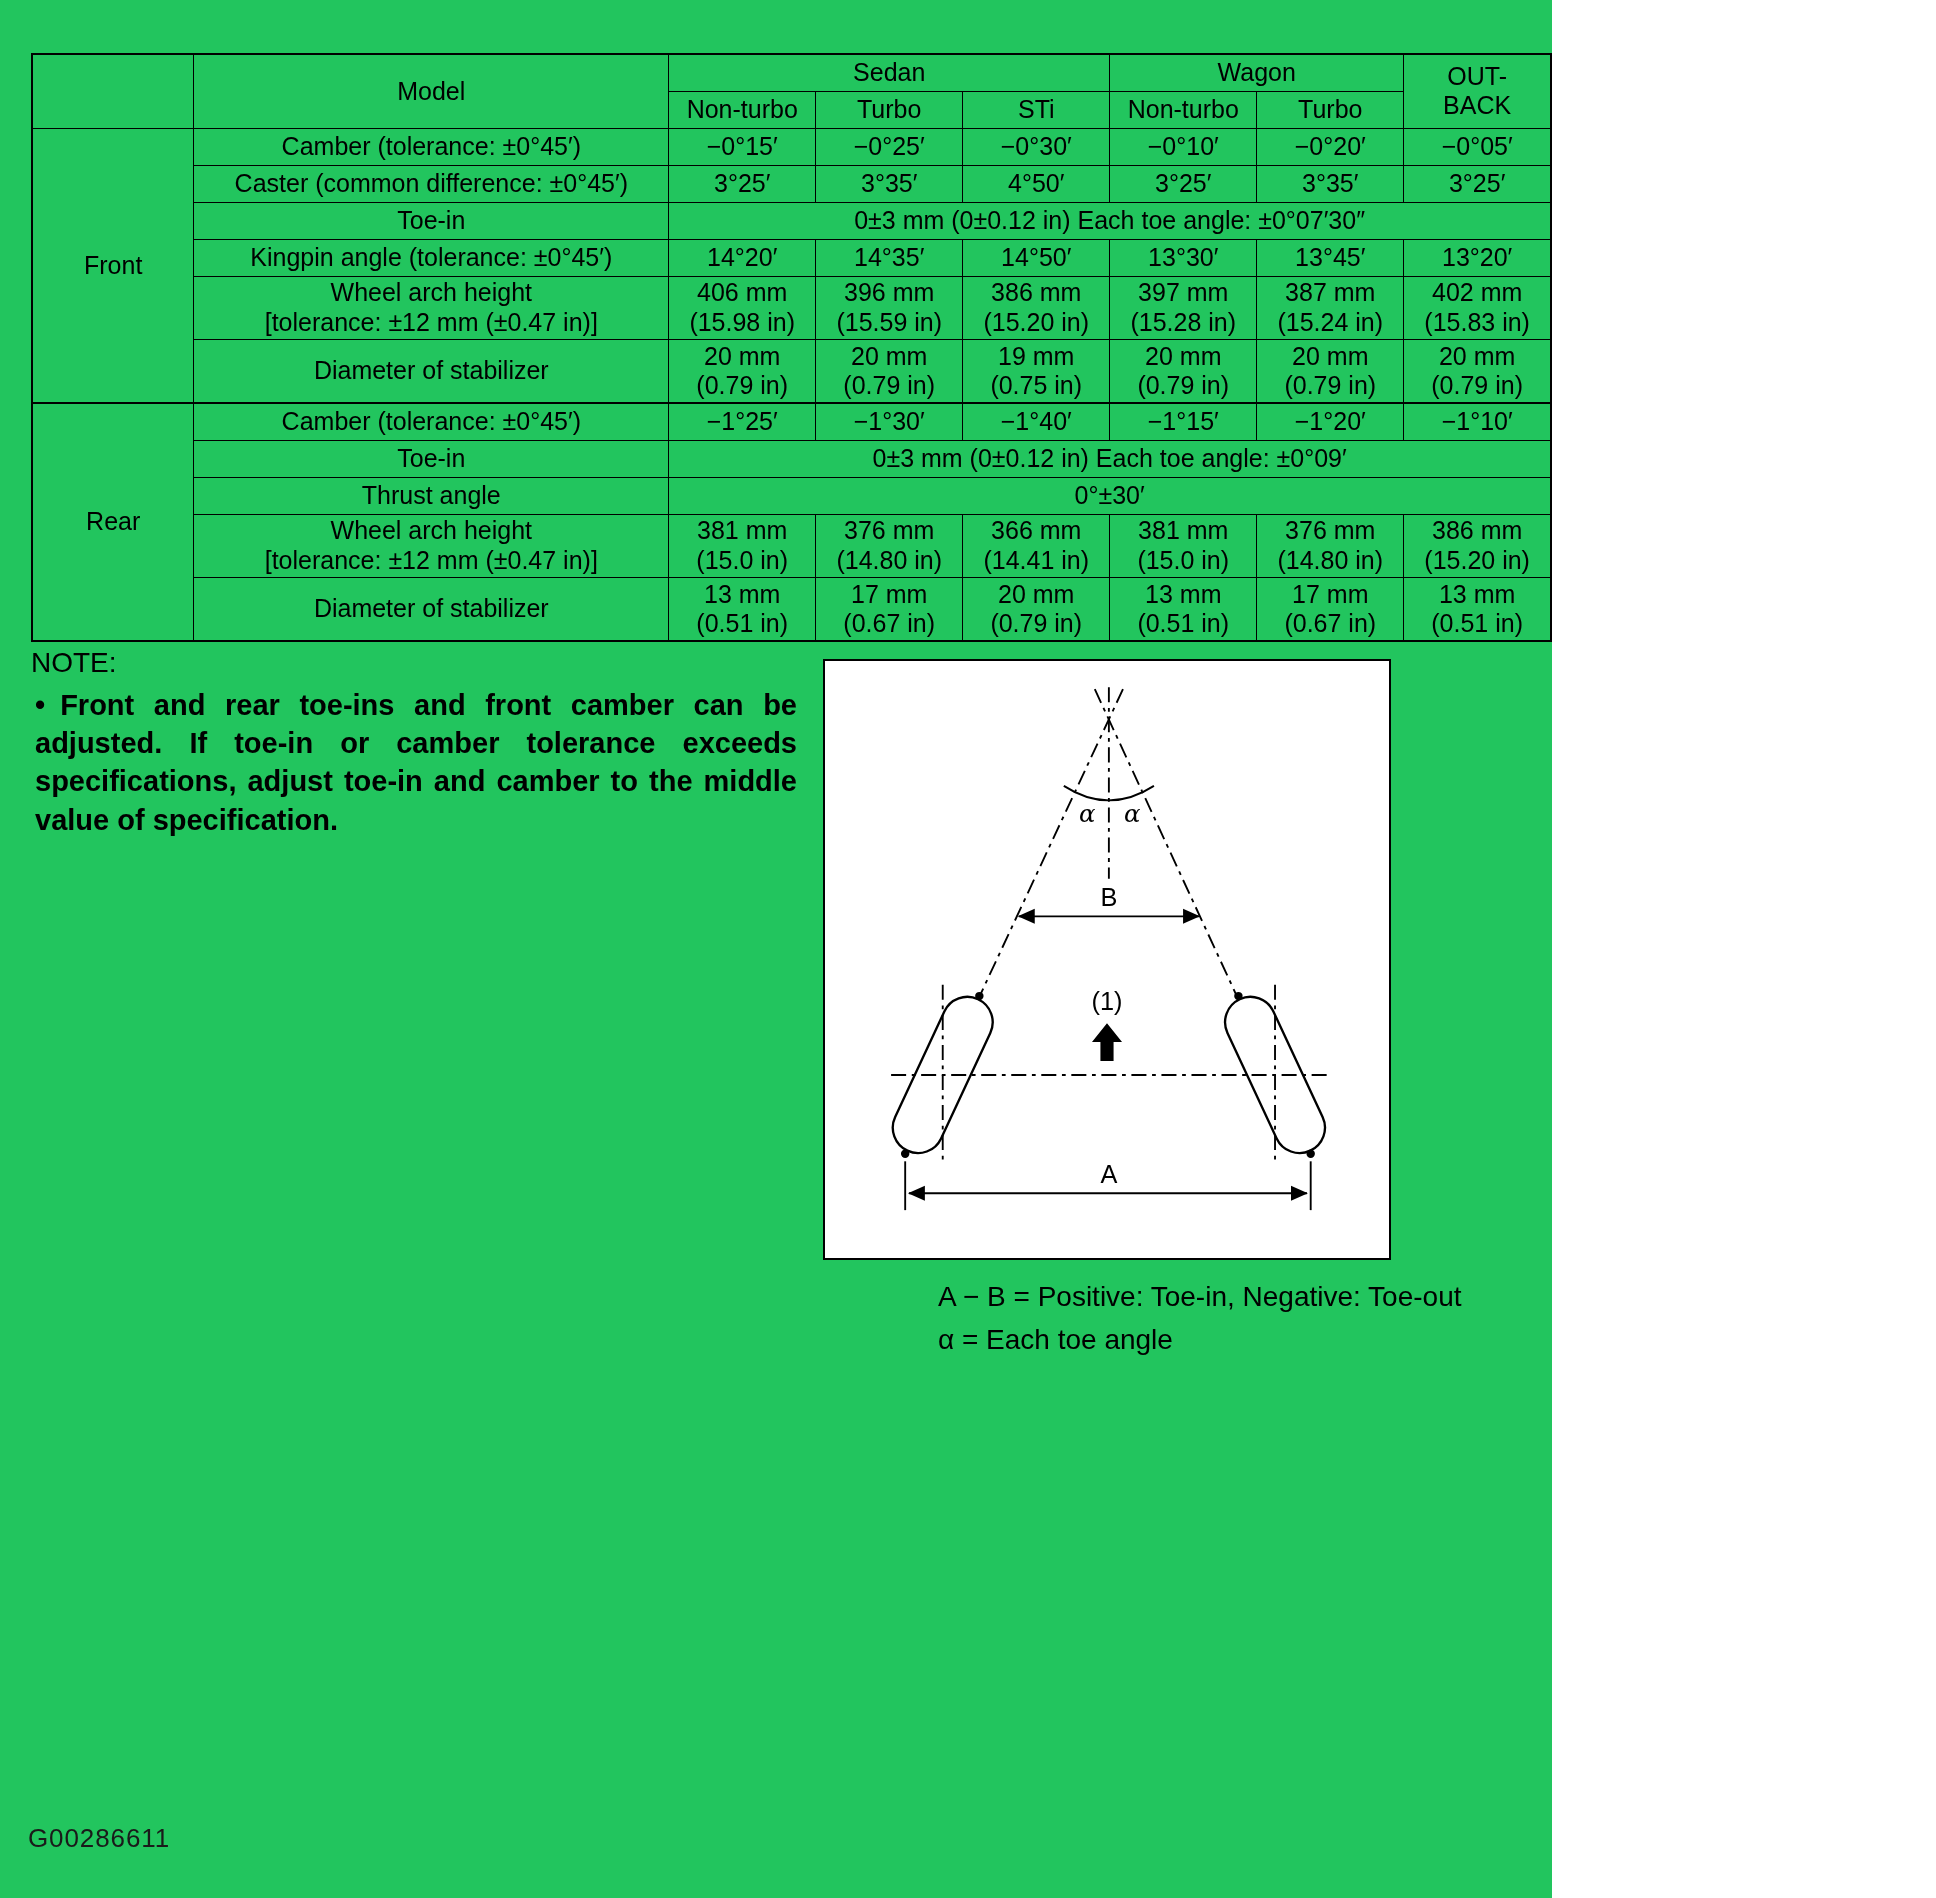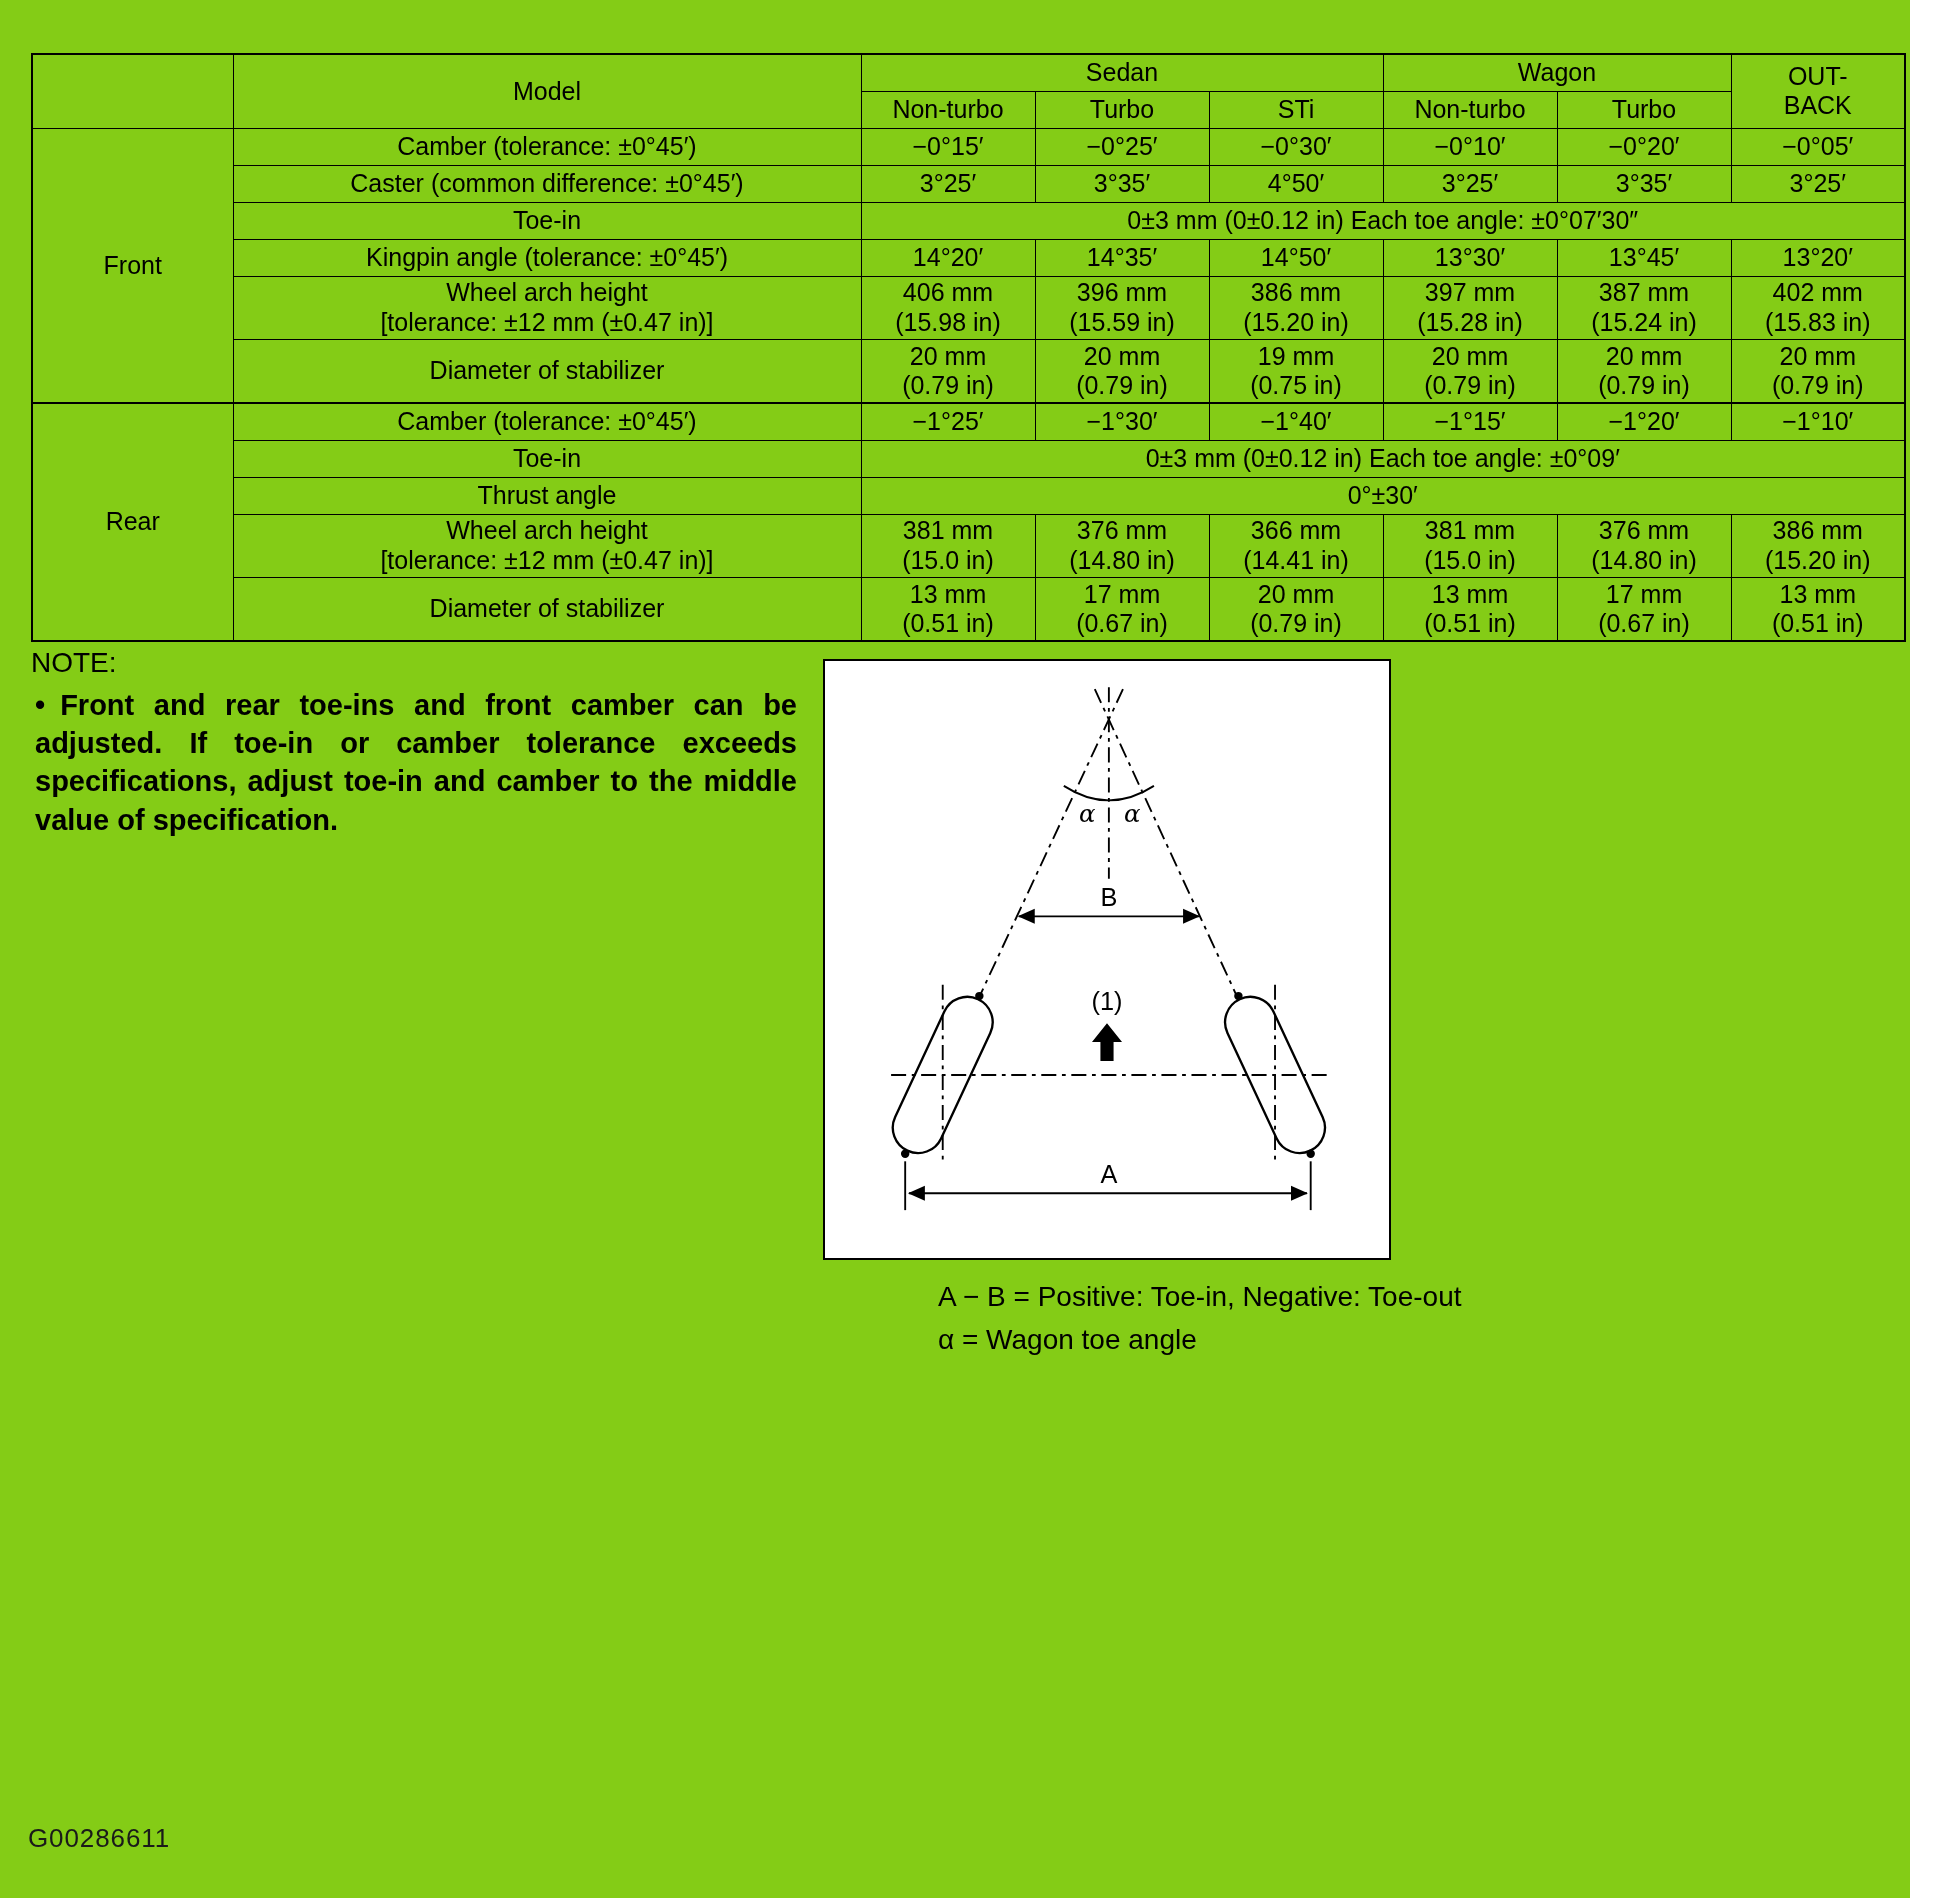--- a/index.html
+++ b/index.html
@@ -1,17 +1,17 @@
 <!DOCTYPE html>
 <html style="font-size:15px"><head>
 <meta charset="utf-8">
 <style>
   html,body { margin:0; padding:0; background:#ffffff; }
   .page {
-    position:relative; width:1910px; height:1898px; background:#84cc16;
+    position:relative; width:1552px; height:1898px; background:#22c55e;
     font-family:"Liberation Sans", sans-serif; color:#000;
   }
 
   
   .spec-table {
     position:absolute; left:31px; top:53px;
     border-collapse:collapse; table-layout:fixed;
     border:2.8px solid #000;
   }
   .spec-table th, .spec-table td {
@@ -252,19 +252,19 @@
       <line class="dline" x1="517" y1="533" x2="517" y2="585" stroke-width="1.5"></line>
       <text class="dimtxt" x="302" y="556" text-anchor="middle">A</text>
       <line class="dline" x1="89" y1="567" x2="513" y2="567"></line>
       <polygon class="dot" points="88,567 106,559 106,575"></polygon>
       <polygon class="dot" points="514,567 496,559 496,575"></polygon>
     </svg>
   </div>
 
   <div class="caption">
     <div class="cap-line cap-indent">A − B = Positive: Toe-in, Negative: Toe-out</div>
-    <div class="cap-line cap-indent">α = Wagon toe angle</div>
+    <div class="cap-line cap-indent">α = Each toe angle</div>
   </div>
 
   <div class="figure-id">G00286611</div>
 
 </div>
 
 
 </body></html>

